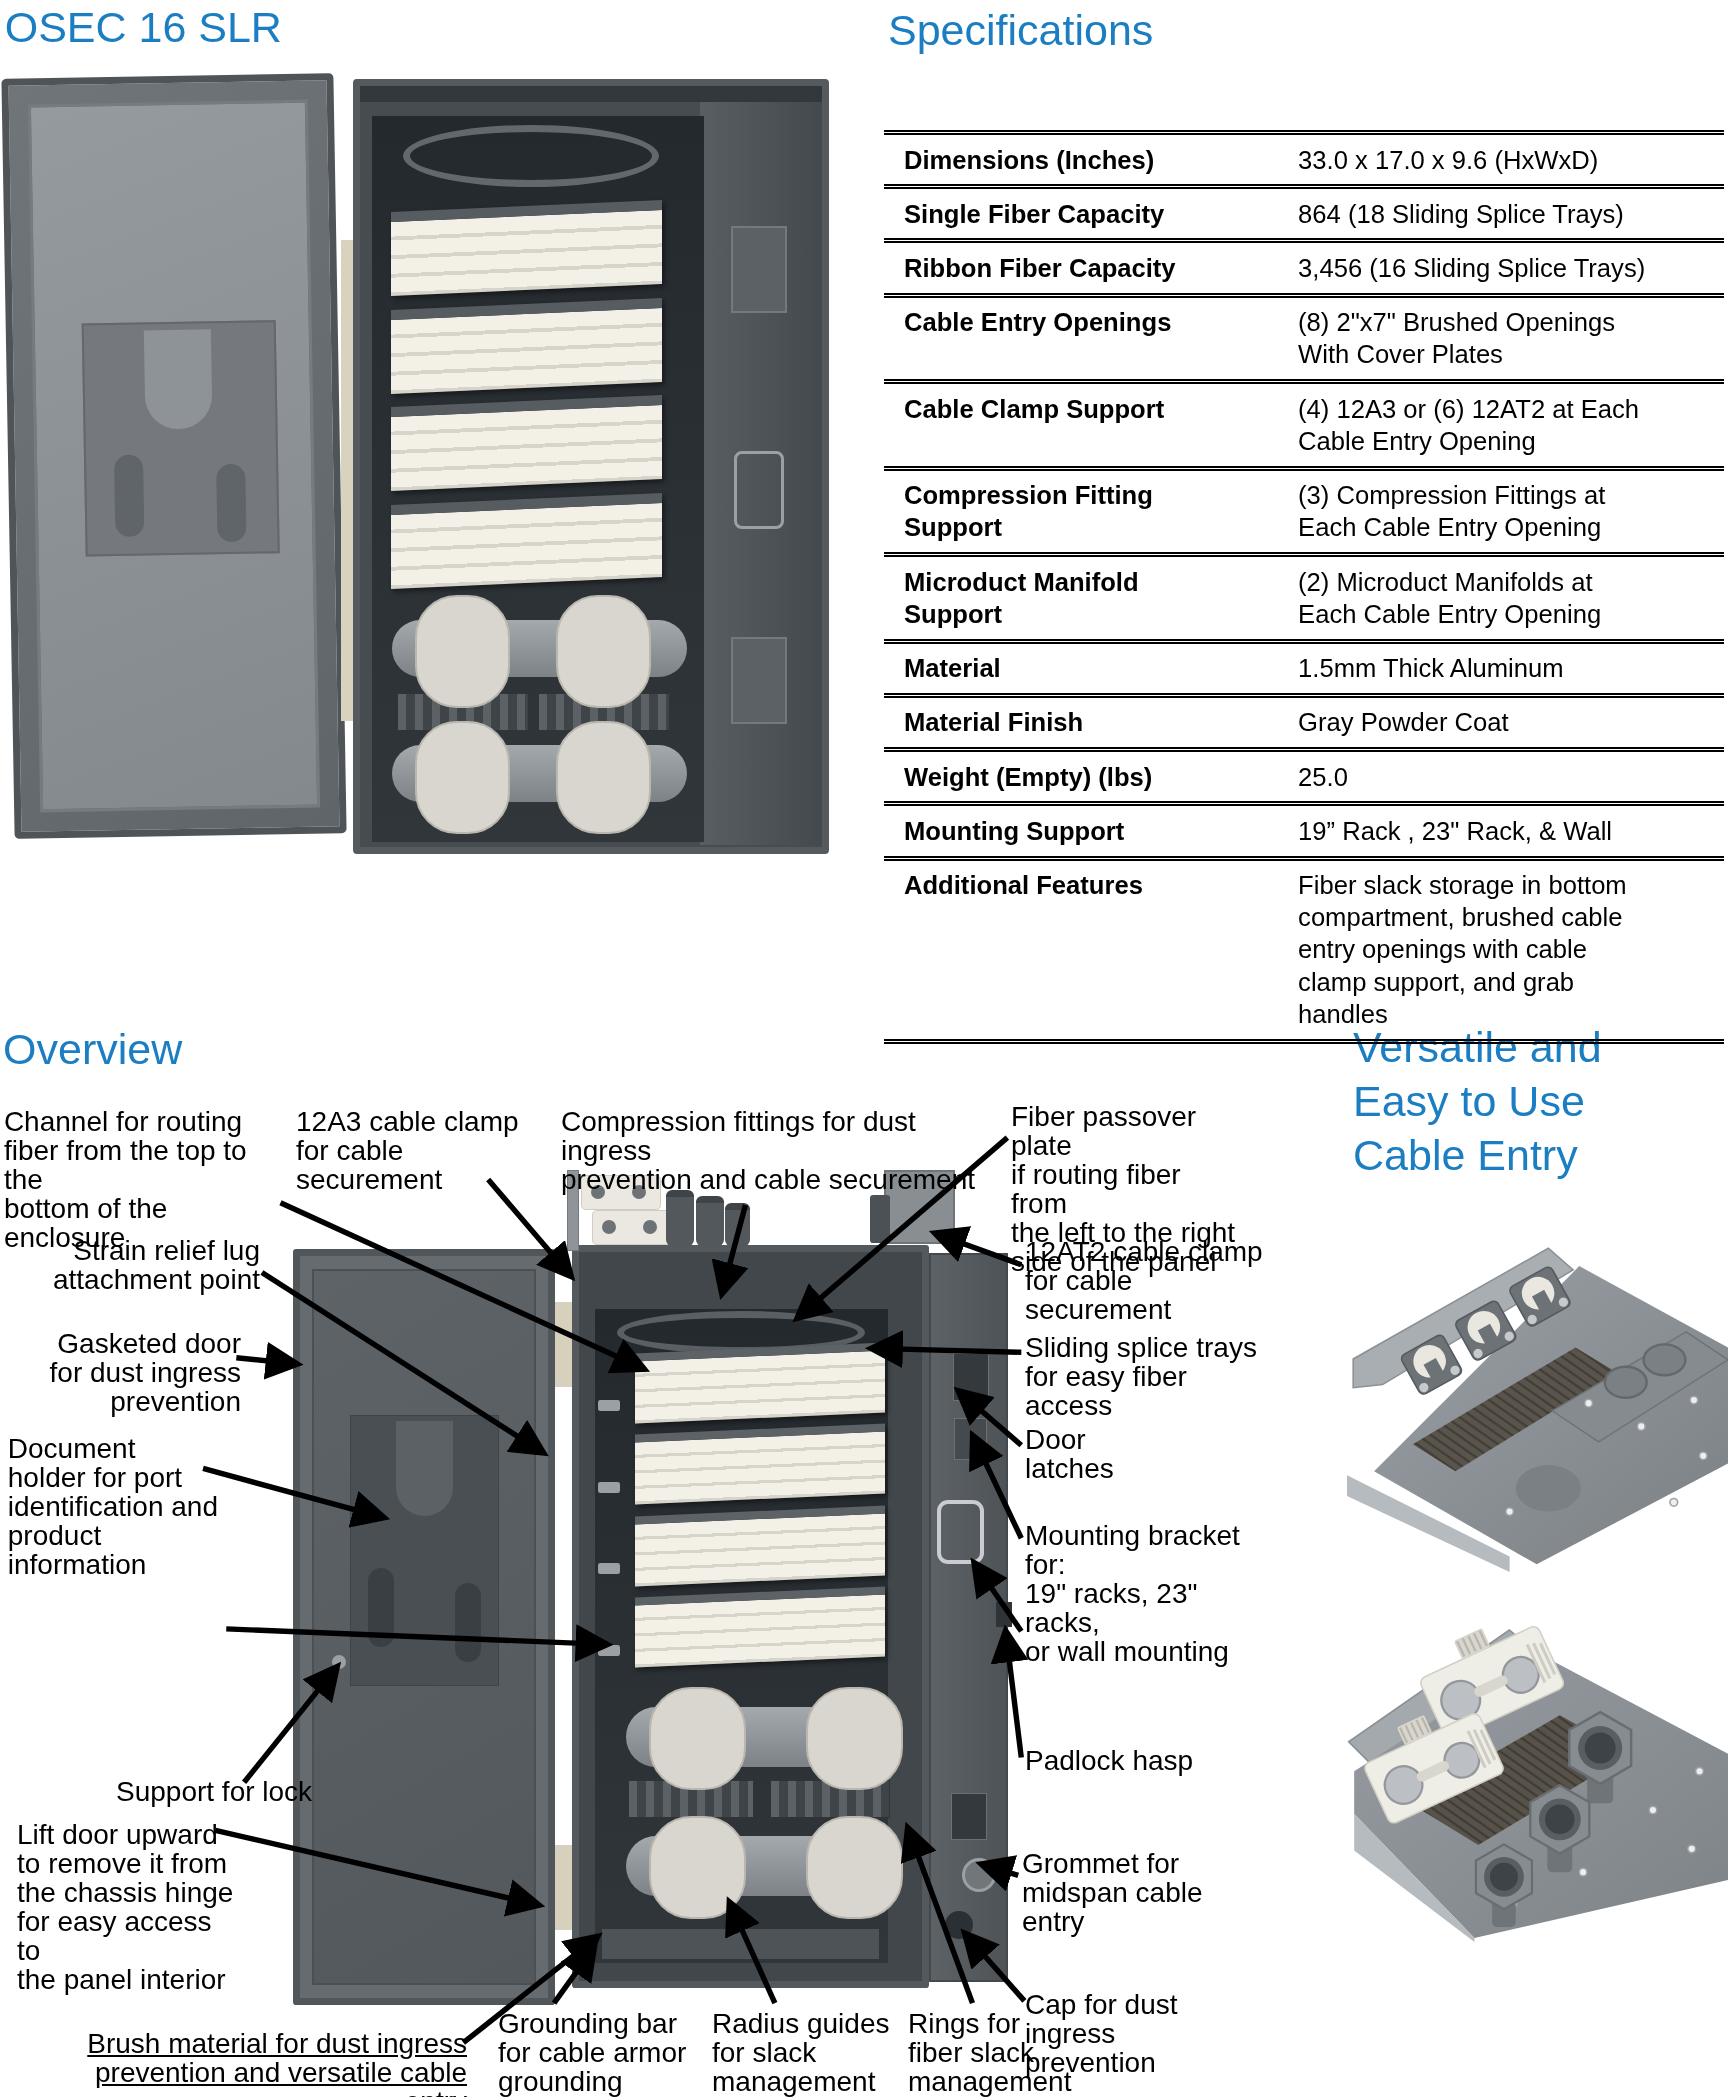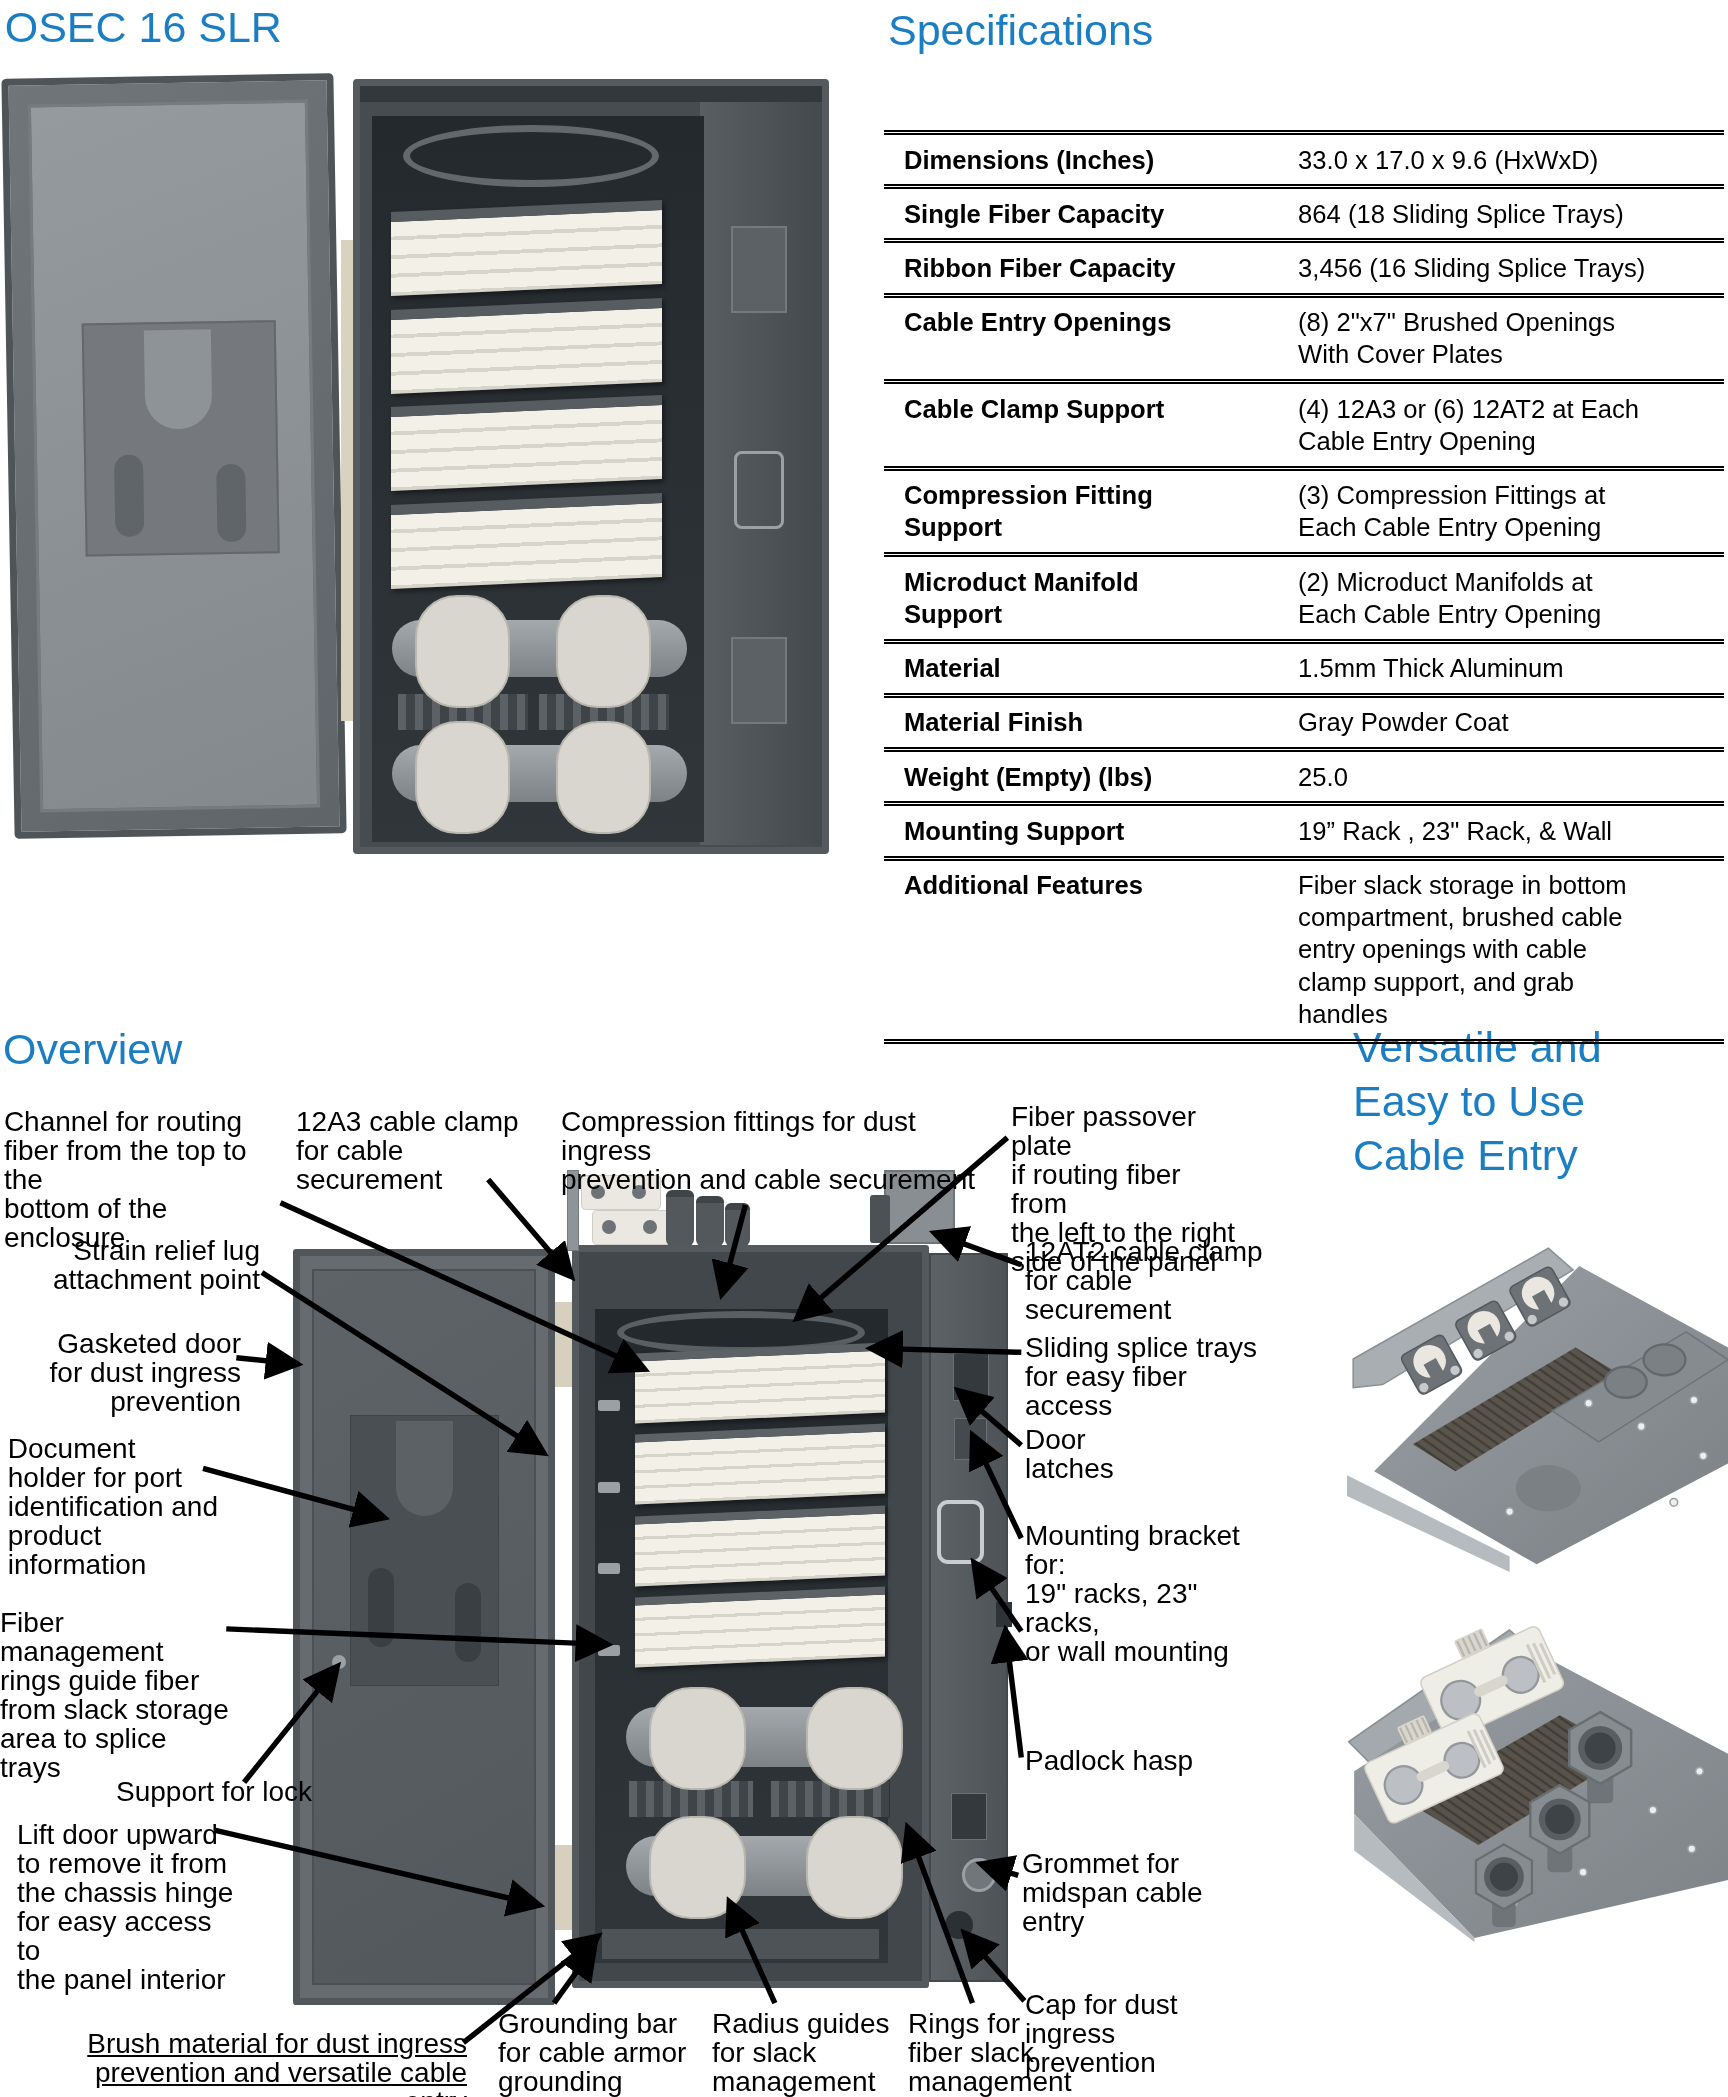--- a/index.html
+++ b/index.html
@@ -225,24 +225,20 @@
 side of the panel</div>
   <div class="ov-label center" style="left:35px;top:1236px;width:225px;">Strain relief lug
 attachment point</div>
   <div class="ov-label center" style="left:47px;top:1329px;width:194px;">Gasketed door
 for dust ingress
 prevention</div>
   <div class="ov-label" style="left:7.8px;top:1434px;width:217px;">Document
 holder for port
 identification and
 product information</div>
-  <div class="ov-label" style="left:0px;top:1608px;width:233px;">Fiber management
-rings guide fiber
-from slack storage
-area to splice trays</div>
   <div class="ov-label" style="left:116px;top:1777px;width:248px;">Support for lock</div>
   <div class="ov-label" style="left:17px;top:1820px;width:225px;">Lift door upward
 to remove it from
 the chassis hinge
 for easy access to
 the panel interior</div>
   <div class="ov-label center" style="left:33px;top:2029px;width:434px;text-decoration:underline;">Brush material for dust ingress
 prevention and versatile cable entry</div>
   <div class="ov-label" style="left:498px;top:2009px;width:209px;">Grounding bar
 for cable armor

